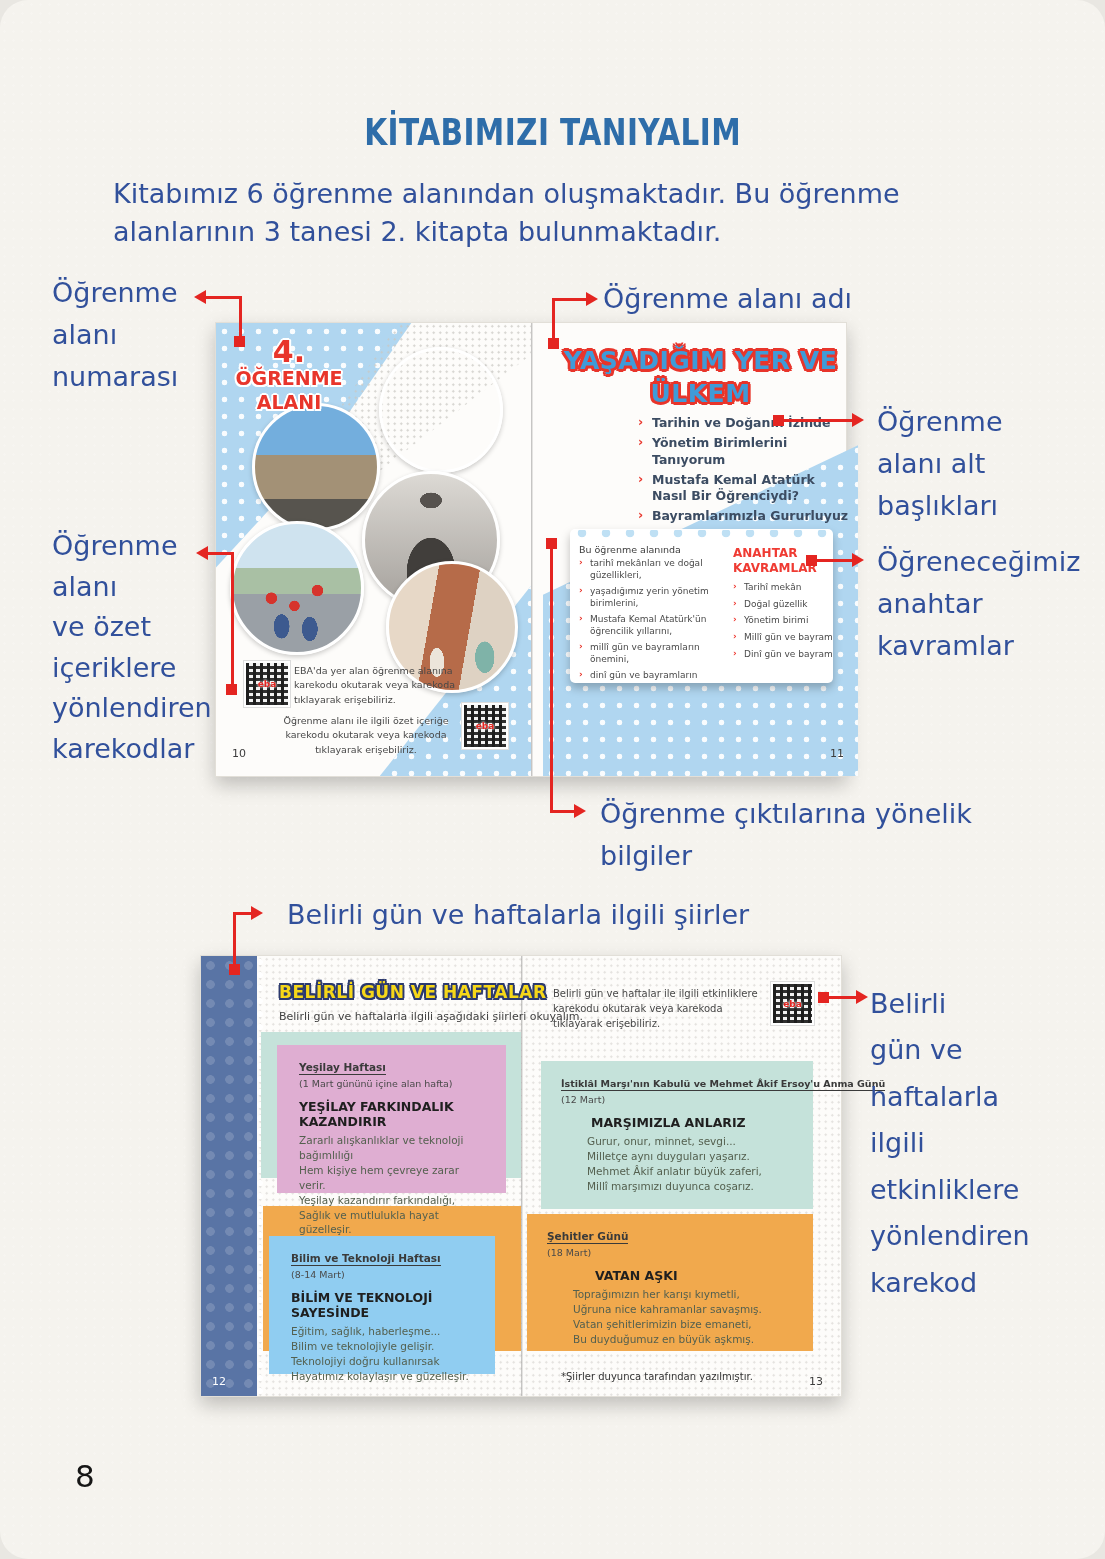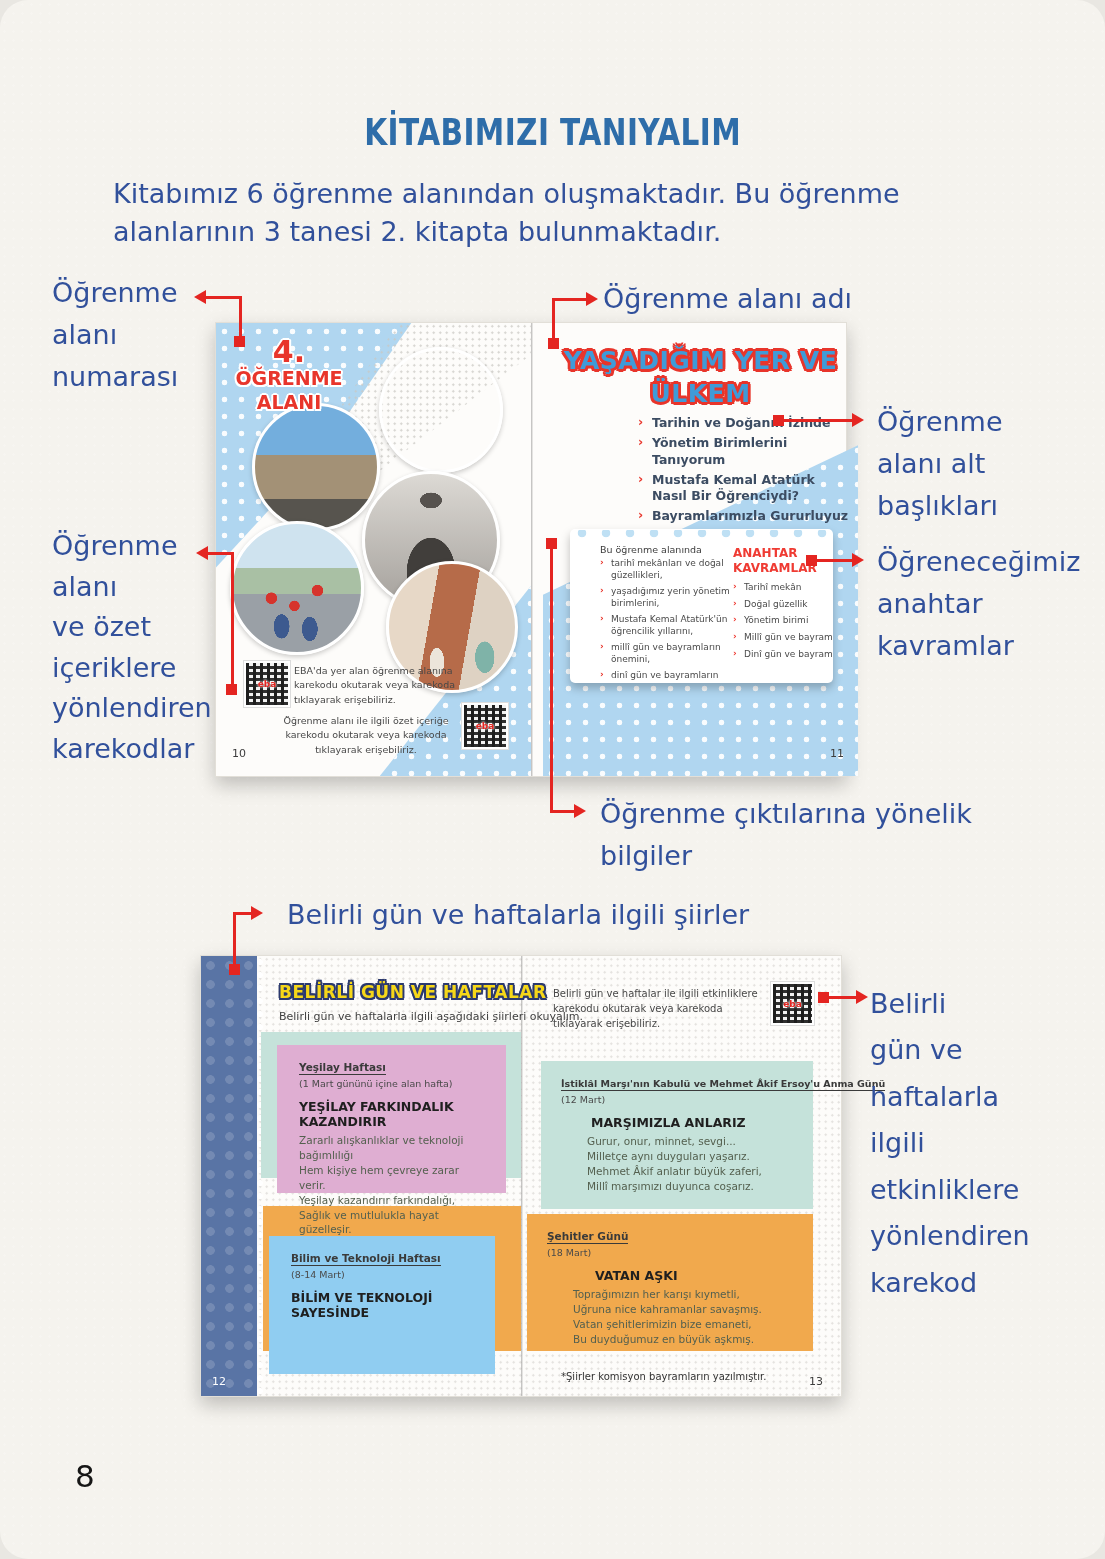--- a/index.html
+++ b/index.html
@@ -114,21 +114,21 @@
       2.8px 0 0 #e8352b,-2.8px 0 0 #e8352b;}
   .subs{position:absolute;left:95px;top:92px;width:212px;z-index:6;}
   .sub{position:relative;padding-left:14px;font-size:12.5px;font-weight:bold;
     color:#3c4c62;line-height:1.3;margin-bottom:4px;}
   .sub::before{content:"›";position:absolute;left:0;top:-1px;color:#e8352b;font-weight:bold;}
   .note{position:absolute;left:27px;top:206px;width:263px;height:154px;background:#fff;
     border-radius:5px;box-shadow:0 5px 10px rgba(0,0,0,.25);z-index:7;overflow:hidden;}
   .note::before{content:"";position:absolute;top:1px;left:2px;right:2px;height:10px;
     background:radial-gradient(circle 4px at 10px 3px,#bfe0f4 4px,transparent 4.6px);
     background-size:24px 10px;background-repeat:repeat-x;}
-  .ncol-l{position:absolute;left:30px;top:15px;width:138px;}
+  .ncol-l{position:absolute;left:9px;top:15px;width:138px;}
   .nintro{font-size:9.5px;color:#3d3d3d;margin-bottom:3px;}
   .nitem{position:relative;padding-left:11px;font-size:9px;color:#4a4a4a;
     line-height:1.28;margin-bottom:5px;}
   .nitem::before{content:"›";position:absolute;left:0;top:-1px;color:#e8352b;font-weight:bold;}
   .ncol-r{position:absolute;left:163px;top:17px;width:100px;}
   .ctitle{font-size:12px;font-weight:bold;color:#ef3b33;line-height:1.25;margin-bottom:6px;}
   .citem{position:relative;padding-left:11px;font-size:9px;color:#4a4a4a;
     line-height:1.3;margin-bottom:5px;}
   .citem::before{content:"›";position:absolute;left:0;top:-1px;color:#ef3b33;font-weight:bold;}
 
@@ -332,20 +332,26 @@
           <div class="pl">Yeşilay kazandırır farkındalığı,</div>
           <div class="pl">Sağlık ve mutlulukla hayat güzelleşir.</div>
         </div>
     </div>
 
     <div class="bandfill" id="orange-band"></div>
     <div class="pbox" id="pbox2">
       <div class="btitle">Bilim ve Teknoloji Haftası</div>
       <div class="bdate">(8-14 Mart)</div>
       <div class="ptitle">BİLİM VE TEKNOLOJİ SAYESİNDE</div>
+      <div class="plines">
+          <div class="pl">Eğitim, sağlık, haberleşme...</div>
+          <div class="pl">Bilim ve teknolojiyle gelişir.</div>
+          <div class="pl">Teknolojiyi doğru kullanırsak</div>
+          <div class="pl">Hayatımız kolaylaşır ve güzelleşir.</div>
+        </div>
     </div>
 
     <div class="qrtxt2">Belirli gün ve haftalar ile ilgili etkinliklere karekodu okutarak veya karekoda tıklayarak erişebiliriz.</div>
     <div class="qr" id="qr3">
         <em>eba</em>
       </div>
 
     <div class="pbox" id="pbox3">
       <div class="btitle">İstiklâl Marşı'nın Kabulü ve Mehmet Âkif Ersoy'u Anma Günü</div>
       <div class="bdate">(12 Mart)</div>
@@ -363,18 +369,18 @@
       <div class="bdate">(18 Mart)</div>
       <div class="ptitle">VATAN AŞKI</div>
       <div class="plines">
           <div class="pl">Toprağımızın her karışı kıymetli,</div>
           <div class="pl">Uğruna nice kahramanlar savaşmış.</div>
           <div class="pl">Vatan şehitlerimizin bize emaneti,</div>
           <div class="pl">Bu duyduğumuz en büyük aşkmış.</div>
         </div>
     </div>
 
-    <div class="footnote">*Şiirler komisyon bayramların yazılmıştır.</div>
+    <div class="footnote">*Şiirler duyunca tarafından yazılmıştır.</div>
     <div class="pno" id="pno13">13</div>
   </div>
 
   <div class="big-pageno">8</div>
 </div>
 
 </body></html>

